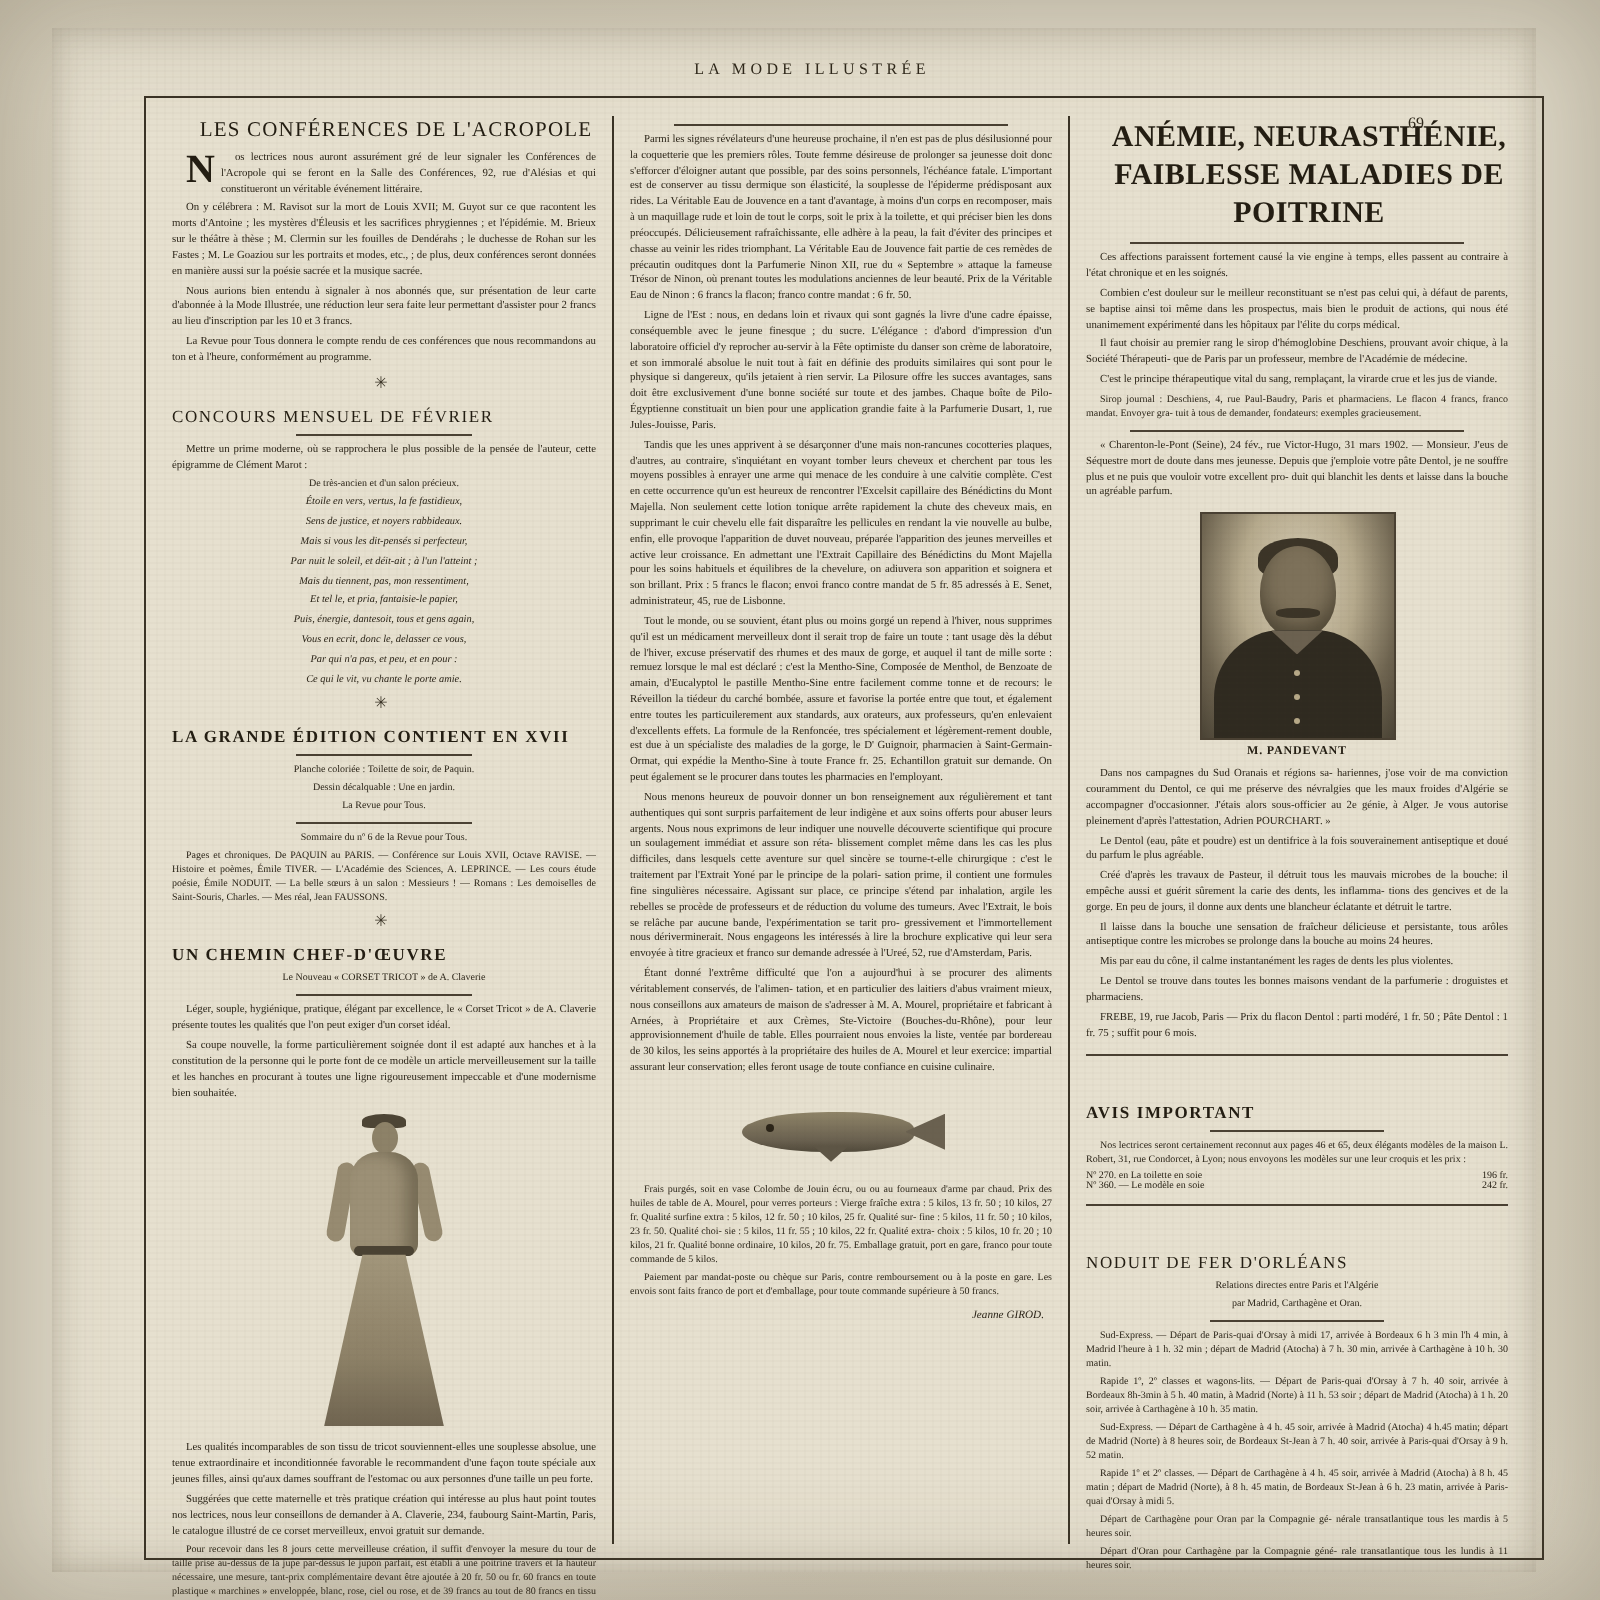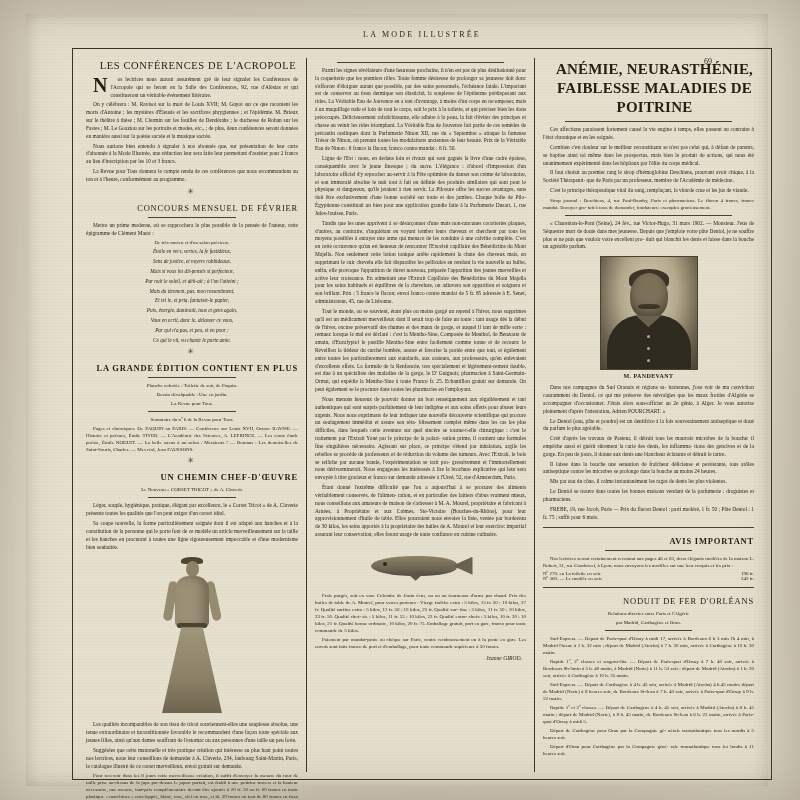--- a/index.html
+++ b/index.html
@@ -37,21 +37,21 @@
     position: absolute;
     left: 46px;
     top: 34px;
     width: 700px;
     height: 732px;
     border: 1px solid #3a3326;
     box-sizing: border-box;
   }
   .running-head {
     position: absolute;
-    left: 46px;
+    left: 30px;
     top: 16px;
     width: 700px;
     text-align: center;
     font-size: 8px;
     letter-spacing: 2.2px;
     color: #2d2619;
   }
   .folio {
     position: absolute;
     right: 56px;
@@ -91,21 +91,21 @@
     margin: 1px 0 6px 0;
   }
   h2.head.med {
     font-size: 15px;
     font-weight: bold;
     letter-spacing: 0.2px;
     line-height: 1.25;
   }
   h3.sub {
     font-size: 8.5px;
-    text-align: right;
+    text-align: left;
     margin: 7px 0 4px 0;
     font-weight: normal;
     letter-spacing: 0.8px;
     color: #231d12;
   }
   h3.sub.bold { font-weight: bold; }
   .rule {
     border: 0;
     border-top: 1px solid #4a4133;
     margin: 4px 22px;
@@ -304,21 +304,21 @@
   .fish-fin {
     position: absolute; left: 46px; top: 29px;
     width: 18px; height: 8px;
     background: #5d5545;
     clip-path: polygon(0 0, 100% 0, 50% 100%);
   }
   .box-list p { text-indent: 0; }
   .ad-box {
     border-top: 1px solid #4a4133;
     margin-top: 6px;
-    padding-top: 1px;
+    padding-top: 16px;
   }
   .tbl {
     width: 100%;
     border-collapse: collapse;
     font-size: 5px;
   }
   .tbl td { padding: 0; color: #2b2418; }
   .tbl td.r { text-align: right; }
   .grain {
     position: absolute;
@@ -366,21 +366,21 @@
         <p class="verse">Par nuit le soleil, et déit-ait ; à l'un l'atteint ;</p>
         <p class="verse">Mais du tiennent, pas, mon ressentiment,</p>
         <p class="verse">Et tel le, et pria, fantaisie-le papier,</p>
         <p class="verse">Puis, énergie, dantesoit, tous et gens again,</p>
         <p class="verse">Vous en ecrit, donc le, delasser ce vous,</p>
         <p class="verse">Par qui n'a pas, et peu, et en pour :</p>
         <p class="verse">Ce qui le vit, vu chante le porte amie.</p>
 
         <div class="orn">✳</div>
 
-        <h3 class="sub bold">LA GRANDE ÉDITION CONTIENT EN PLUS</h3>
+        <h3 class="sub bold">LA GRANDE ÉDITION CONTIENT EN XVII</h3>
         <hr class="rule short">
         <div class="box-list">
           <p class="center small">Planche coloriée : Toilette de soir, de Paquin.</p>
           <p class="center small">Dessin décalquable : Une en jardin.</p>
           <p class="center small">La Revue pour Tous.</p>
         </div>
         <hr class="rule short">
         <p class="center small">Sommaire du nº 6 de la Revue pour Tous.</p>
         <p class="small">Pages et chroniques. De PAQUIN au PARIS. — Conférence sur Louis XVII, Octave RAVISE. — Histoire et poèmes, Émile TIVER. — L'Académie des Sciences, A. LEPRINCE. — Les cours étude poésie, Émile NODUIT. — La belle sœurs à un salon : Messieurs ! — Romans : Les demoiselles de Saint-Souris, Charles. — Mes réal, Jean FAUSSONS.</p>
 

